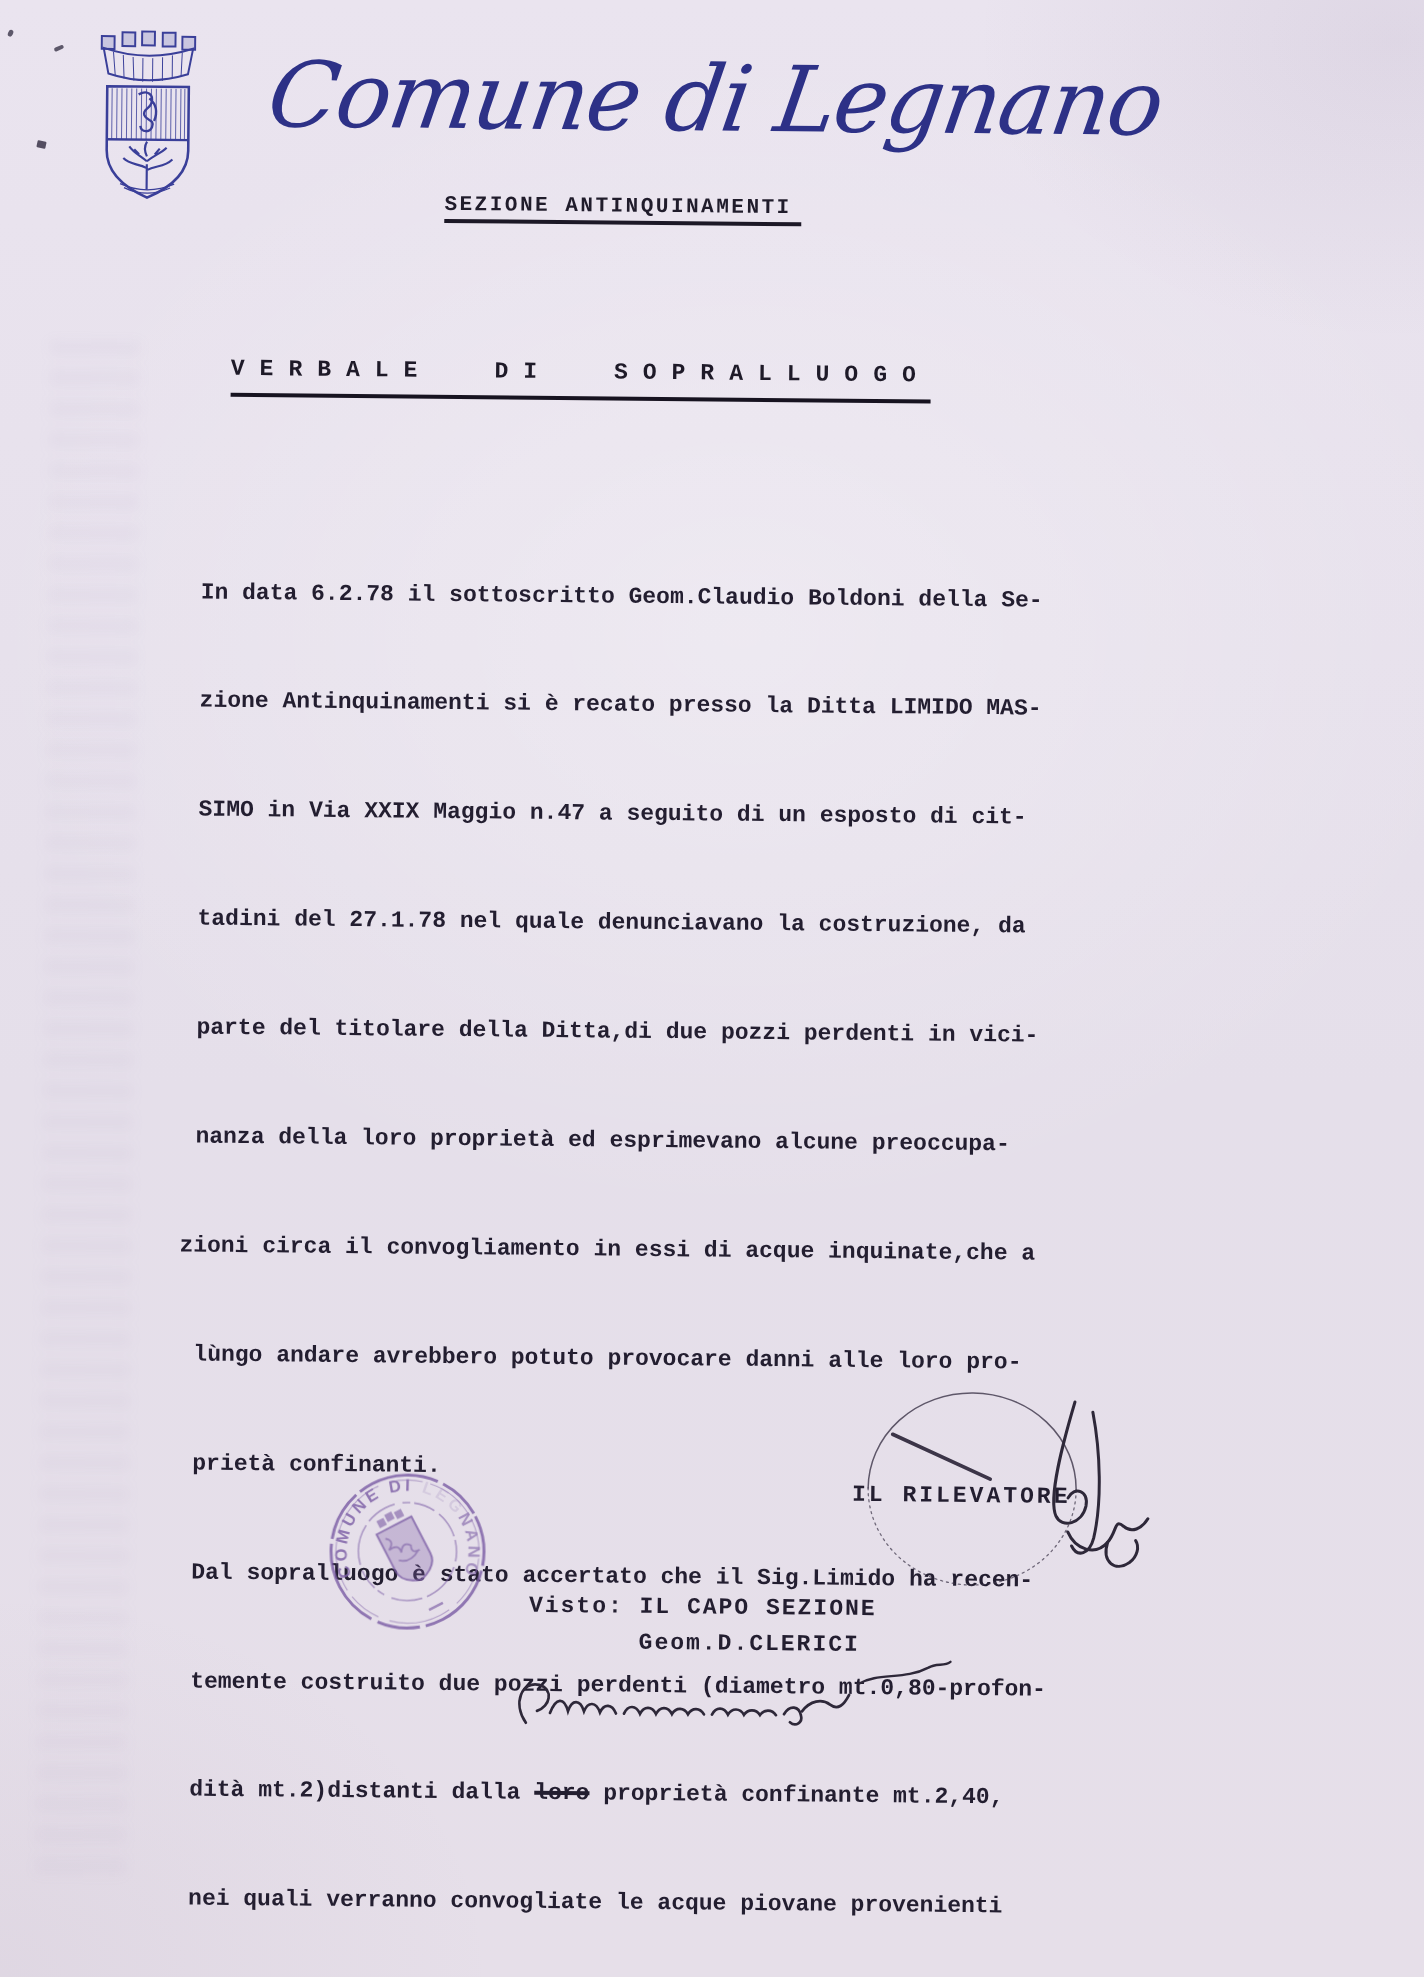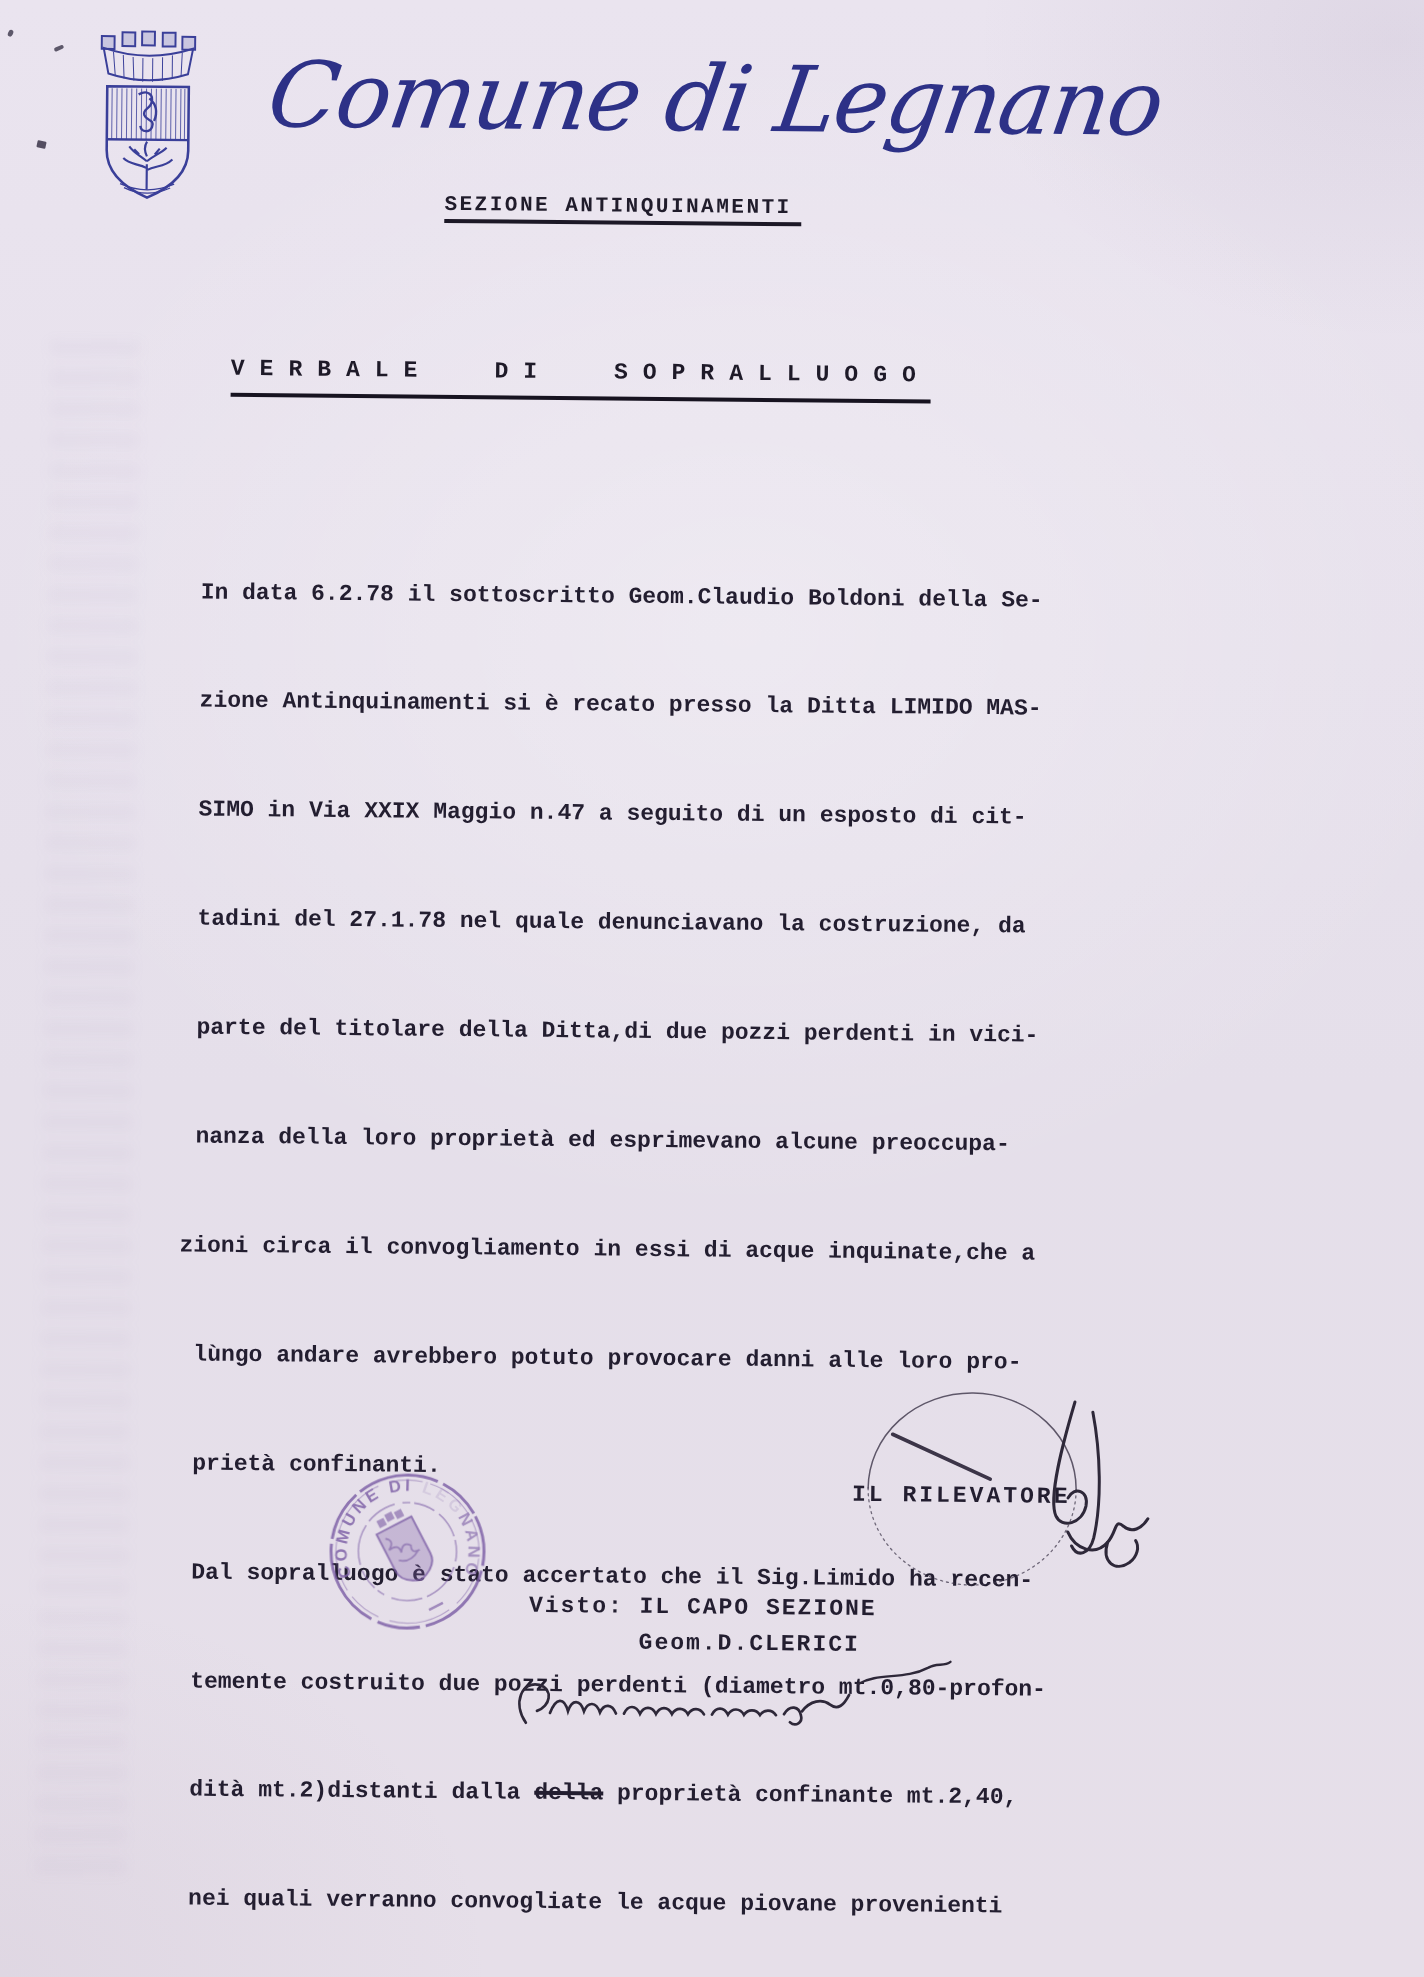--- a/index.html
+++ b/index.html
@@ -118,21 +118,21 @@
     <div>zione Antinquinamenti si è recato presso la Ditta LIMIDO MAS-</div>
     <div>SIMO in Via XXIX Maggio n.47 a seguito di un esposto di cit-</div>
     <div>tadini del 27.1.78 nel quale denunciavano la costruzione, da</div>
     <div>parte del titolare della Ditta,di due pozzi perdenti in vici-</div>
     <div>nanza della loro proprietà ed esprimevano alcune preoccupa-</div>
     <div class="outdent">zioni circa il convogliamento in essi di acque inquinate,che a</div>
     <div>lùngo andare avrebbero potuto provocare danni alle loro pro-</div>
     <div>prietà confinanti.</div>
     <div>Dal sopralluogo è stato accertato che il Sig.Limido ha recen-</div>
     <div>temente costruito due pozzi perdenti (diametro mt.0,80-profon-</div>
-    <div><span>dità mt.2)distanti dalla </span><span class="struck">della</span><span> proprietà confinante mt.2,40,</span></div>
+    <div><span>dità mt.2)distanti dalla </span><span class="struck">loro</span><span> proprietà confinante mt.2,40,</span></div>
     <div>nei quali verranno convogliate le acque piovane provenienti</div>
     
     
     
     
     
     
     
     
     

